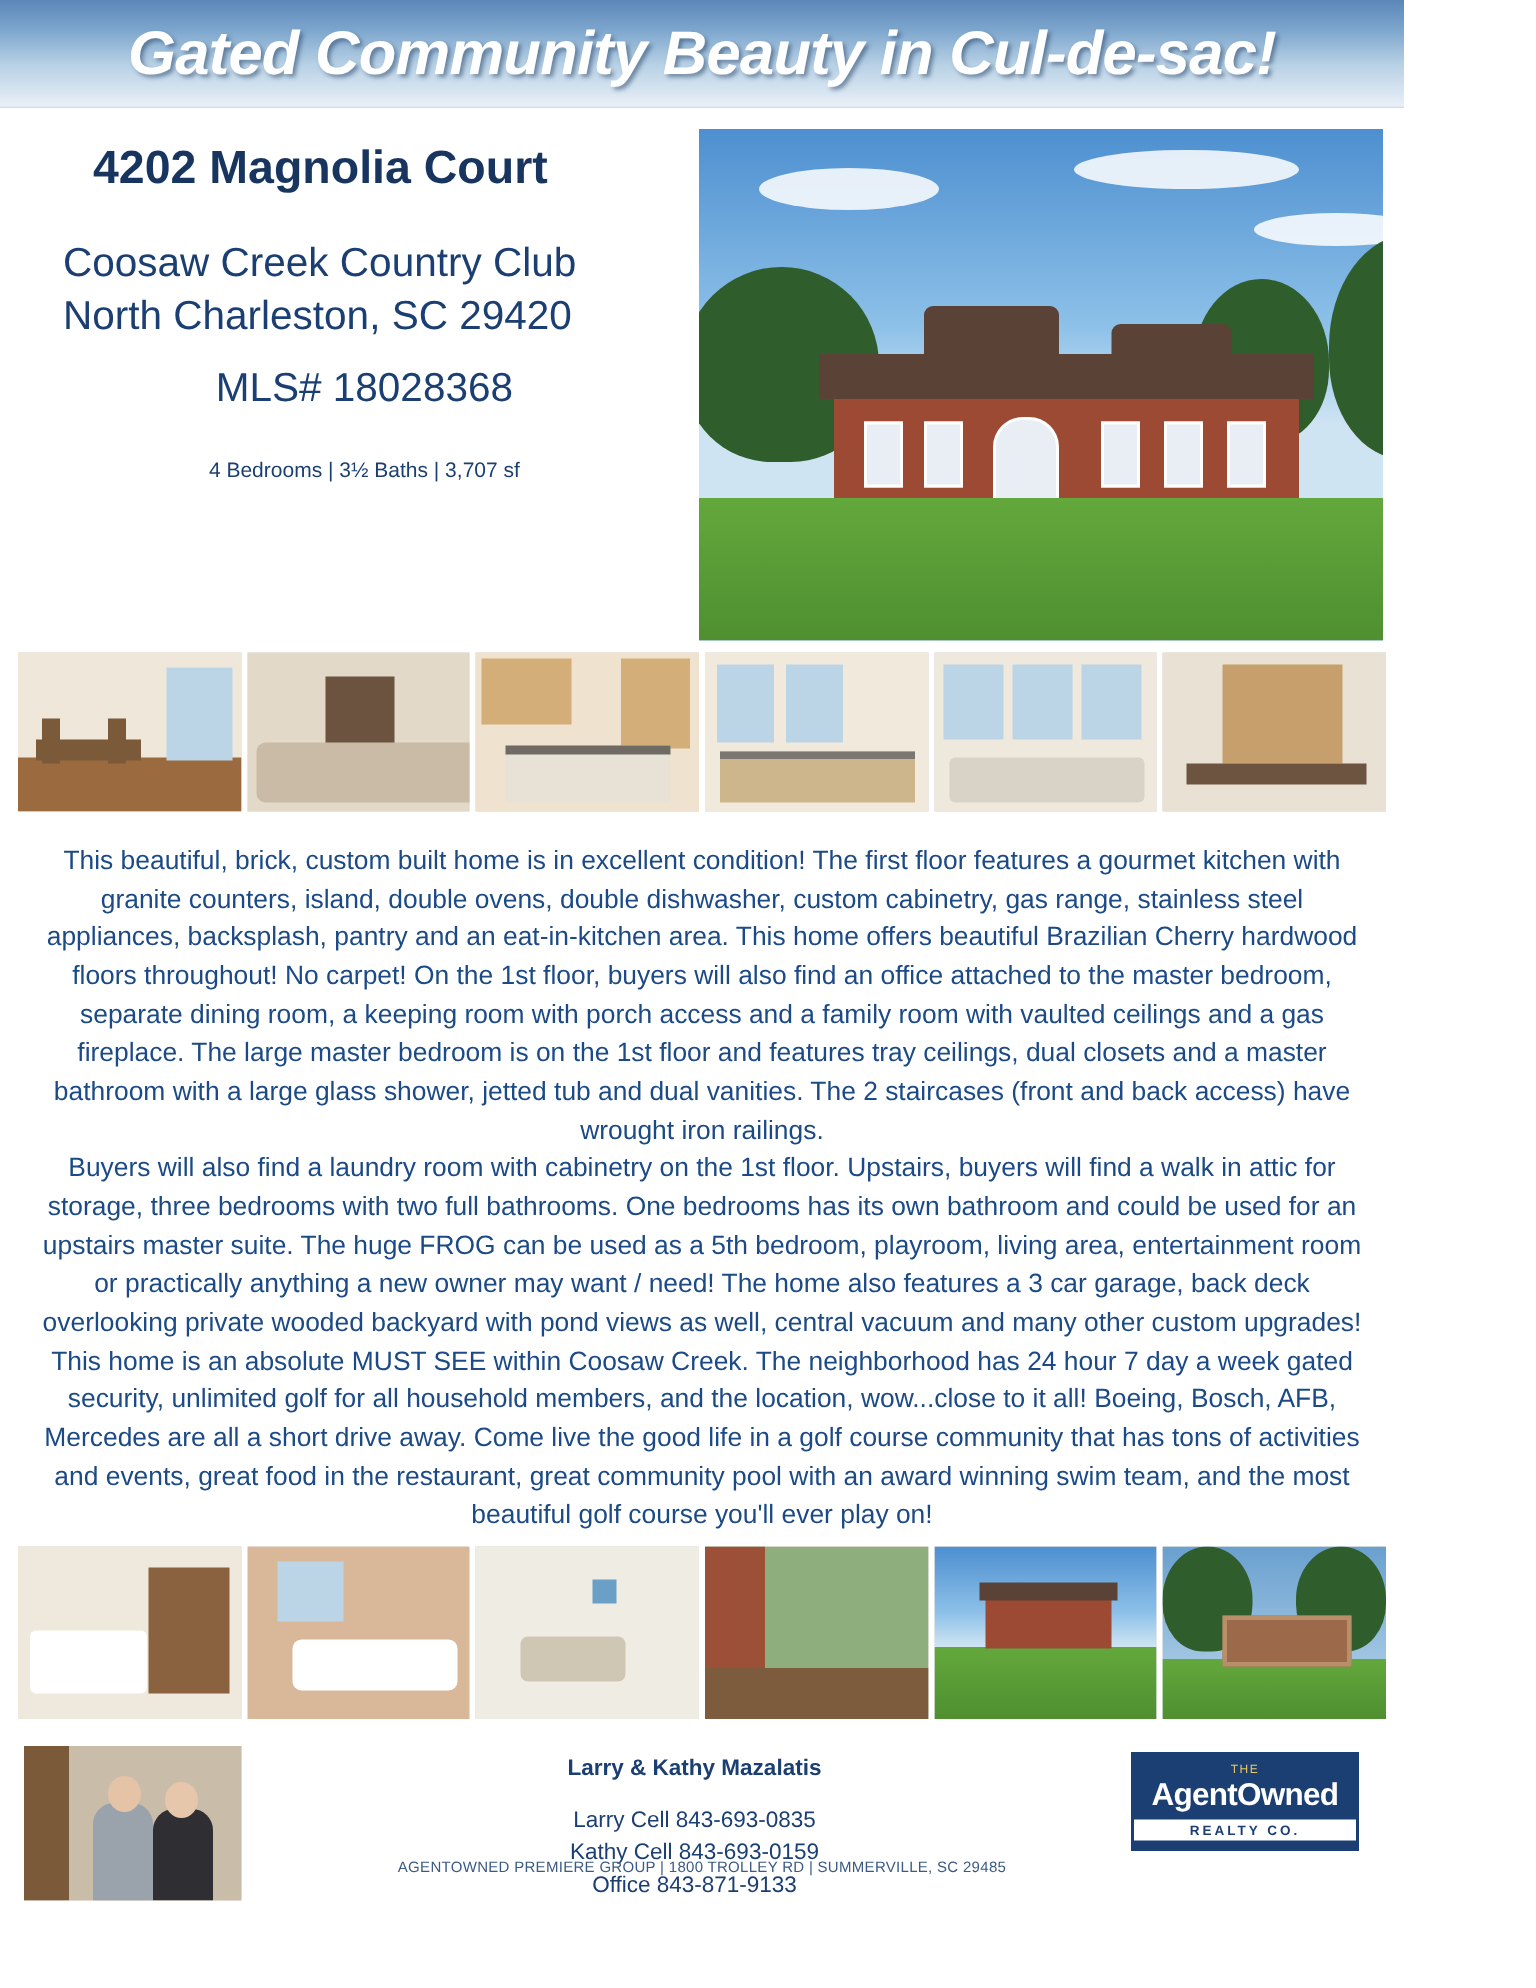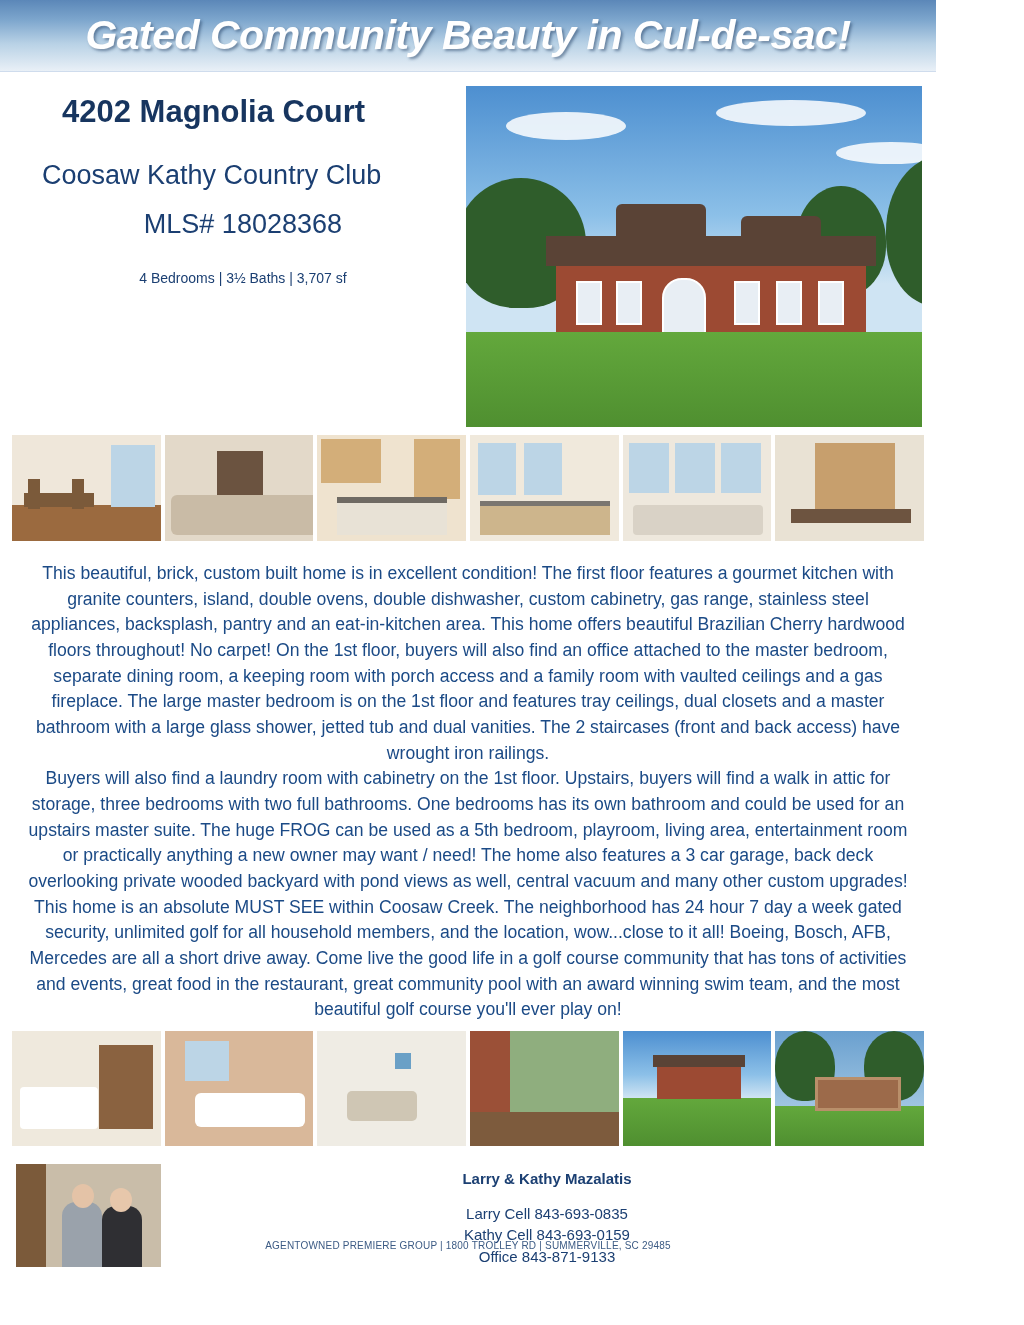--- a/index.html
+++ b/index.html
@@ -181,21 +181,22 @@
 <div class="flyer">
 
   <div class="banner">
     <div class="banner-title">Gated Community Beauty in Cul-de-sac!</div>
   </div>
 
   <div class="header">
     <div class="header-left">
       <div class="addr">4202 Magnolia Court</div>
       <div class="community">
-        <div>Coosaw Kathy Country Club</div>
+        <div>Coosaw Creek Country Club</div>
+        <div>North Charleston, SC 29420</div>
       </div>
       <div class="mls-block">
         <div>MLS# 18028368</div>
       </div>
       <div class="specs">4 Bedrooms | 3½  Baths | 3,707 sf</div>
     </div>
 
     <div class="hero">
       <div class="sky"></div>
       <div class="cloud" style="left:40px;top:26px;width:120px;height:28px;"></div>
@@ -311,17 +312,24 @@
       <div class="int-light" style="left:94px;top:24px;width:22px;height:24px;border-radius:50%;background:#e7c7ab;"></div>
     </div>
 
     <div class="contact">
       <div class="agent-names">Larry &amp; Kathy Mazalatis</div>
       <div class="contact-line">Larry Cell 843-693-0835</div>
       <div class="contact-line">Kathy Cell 843-693-0159</div>
       <div class="contact-line">Office 843-871-9133</div>
     </div>
 
+    <div class="brand">
+      <div class="the">THE</div>
+      <div class="ao">
+        <span>Agent</span><span class="own">Owned</span>
+      </div>
+      <div class="realty">REALTY CO.</div>
+    </div>
 
     <div class="legal">AGENTOWNED PREMIERE GROUP | 1800 TROLLEY RD | SUMMERVILLE, SC 29485</div>
   </div>
 
 </div>
 
 </body></html>

